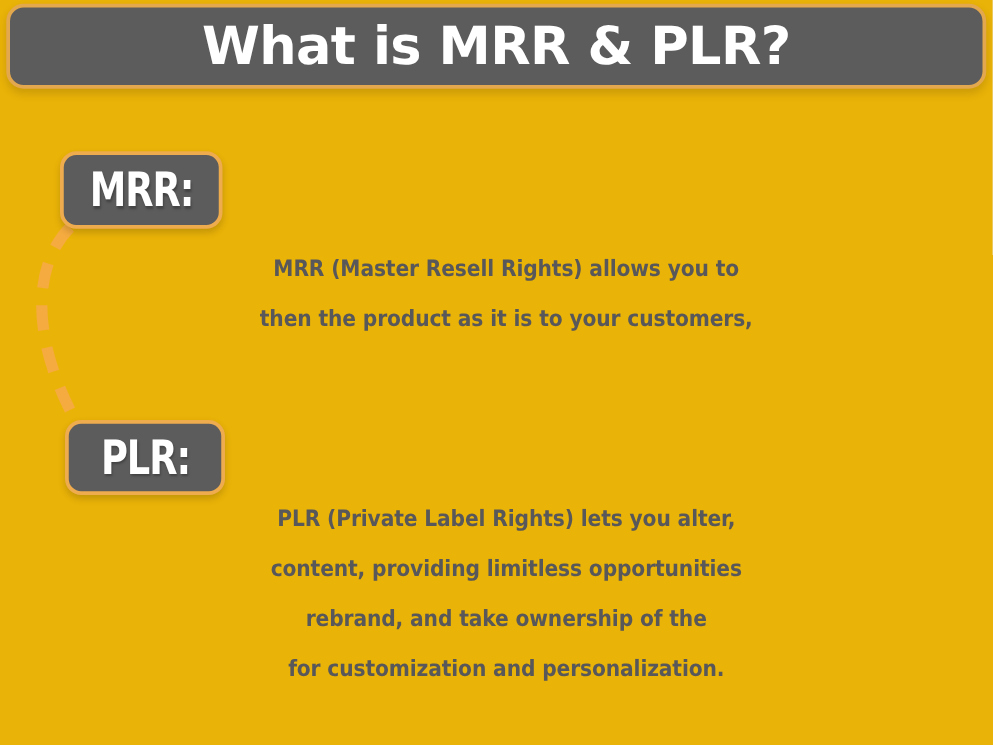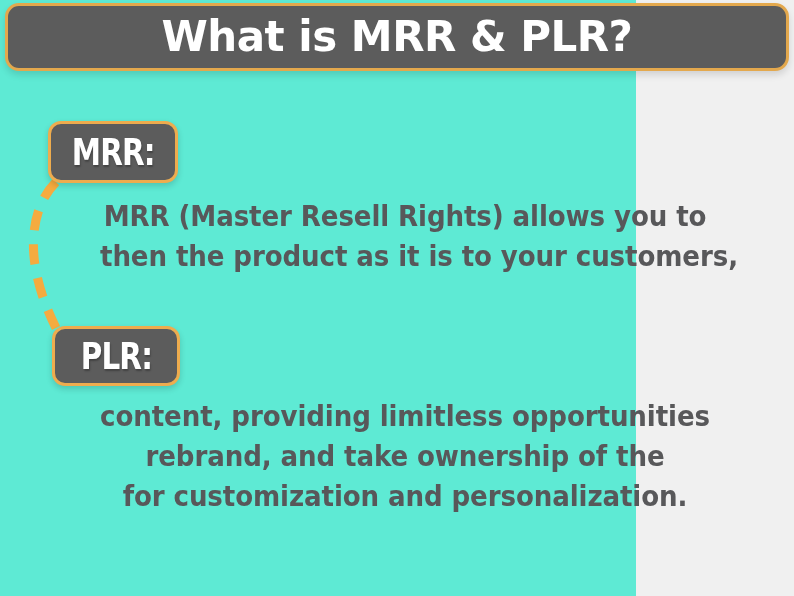--- a/index.html
+++ b/index.html
@@ -9,23 +9,23 @@
   }
   body {
     width: 794px;
     height: 596px;
     background: #f0f0f0;
     font-family: "Liberation Sans", sans-serif;
     overflow: hidden;
   }
   .slide {
     position: relative;
-    width: 636px;
+    width: 794px;
     height: 596px;
-    background: #5eead4;
+    background: #eab308;
     text-decoration: underline;
   }
 
   
   .header-banner {
     position: absolute;
     left: 5px;
     top: 3px;
     width: 784px;
     height: 68px;
@@ -74,42 +74,42 @@
     white-space: nowrap;
   }
   #badge-mrr {
     left: 48px;
     top: 121px;
     width: 130px;
     height: 62px;
   }
   #badge-plr {
     left: 52px;
-    top: 326px;
+    top: 336px;
     width: 128px;
     height: 60px;
   }
 
   
   .connector {
     position: absolute;
     left: 12px;
     top: 160px;
     width: 100px;
     height: 190px;
     pointer-events: none;
   }
 
   
   .para {
     position: absolute;
     color: #58585a;
     font-family: "DejaVu Sans Condensed", "Liberation Sans Narrow", "Liberation Sans", sans-serif;
     font-weight: bold;
-    font-size: 29px;
+    font-size: 18px;
     line-height: 40px;
     text-align: center;
     letter-spacing: -0.1px;
   }
   .para .line {
     display: block;
     white-space: nowrap;
   }
   #para-mrr {
     left: 100px;
@@ -142,18 +142,19 @@
   <div class="para" id="para-mrr">
     <span class="line">MRR (Master Resell Rights) allows you to</span>
     <span class="line">then the product as it is to your customers,</span>
   </div>
 
   <div class="badge" id="badge-plr">
     <span class="badge-label">PLR:</span>
   </div>
 
   <div class="para" id="para-plr">
+    <span class="line">PLR (Private Label Rights) lets you alter,</span>
     <span class="line">content, providing limitless opportunities</span>
     <span class="line">rebrand, and take ownership of the</span>
     <span class="line">for customization and personalization.</span>
   </div>
 
 </div>
 
 </body></html>

